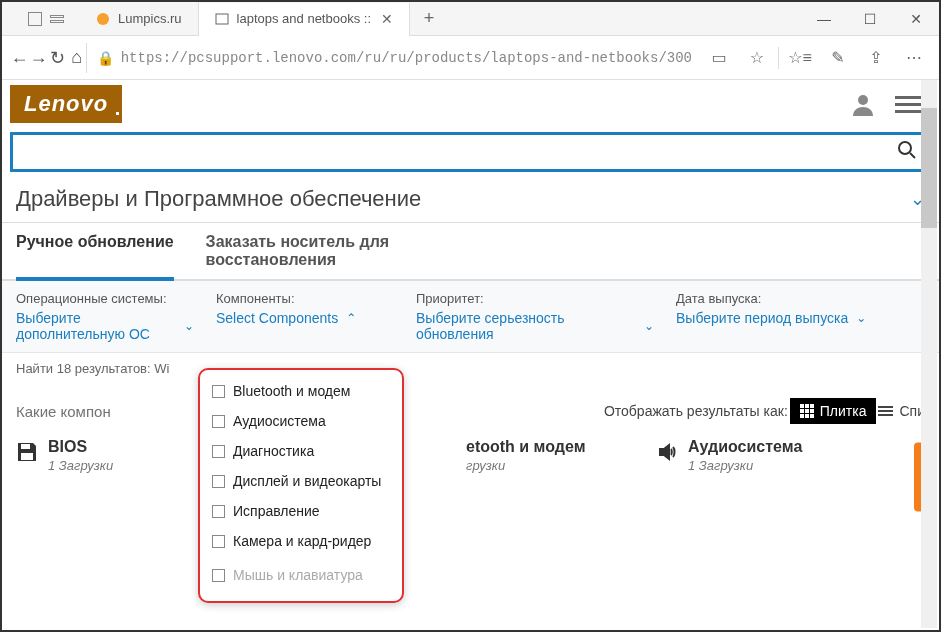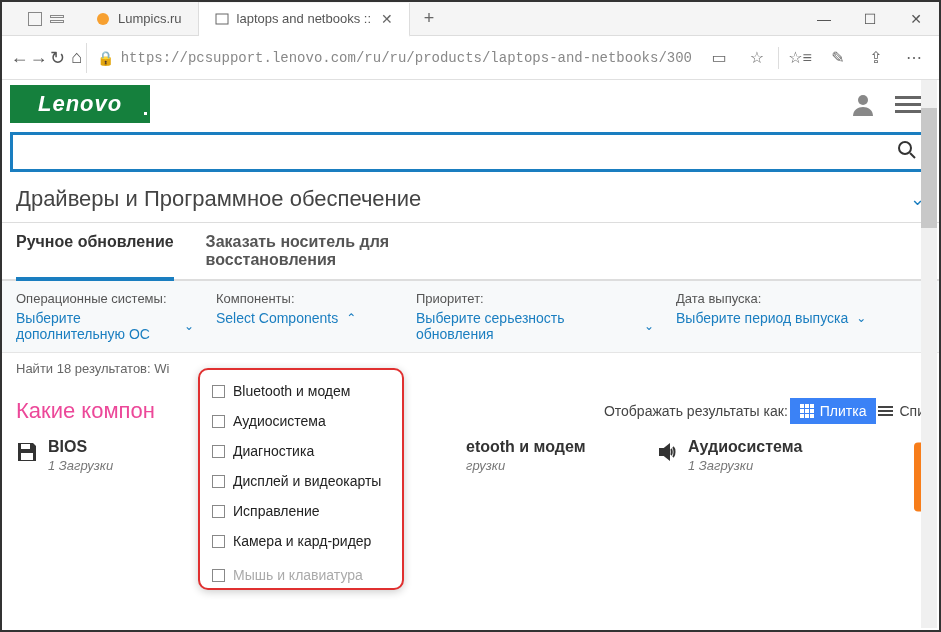--- a/index.html
+++ b/index.html
@@ -24,21 +24,21 @@
 .addrbar { height: 44px; display: flex; align-items: center; padding: 0 8px; border-bottom: 1px solid #e0e0e0; background: #fff; }
 .nav-btn { width: 36px; height: 36px; display: flex; align-items: center; justify-content: center; color: #555; font-size: 18px; cursor: pointer; }
 .url-box { flex: 1; display: flex; align-items: center; border-left: 1px solid #ddd; padding: 0 10px; height: 30px; }
 .lock-ico { color: #888; margin-right: 6px; font-size: 14px; }
 .url-text { color: #888; font-size: 14px; white-space: nowrap; overflow: hidden; font-family: Liberation Mono, monospace; }
 .addr-right { display: flex; align-items: center; gap: 4px; }
 .addr-ico { width: 34px; height: 34px; display: flex; align-items: center; justify-content: center; color: #666; font-size: 16px; cursor: pointer; }
 
 
 .lenovo-hdr { height: 48px; background: #fff; display: flex; align-items: center; padding: 0 8px; }
-.lenovo-logo { background: #15803d; color: #fff; font-weight: 700; font-size: 22px; font-style: italic; padding: 6px 28px; letter-spacing: 1px; position: relative; }
+.lenovo-logo { background: #a16207; color: #fff; font-weight: 700; font-size: 22px; font-style: italic; padding: 6px 14px; letter-spacing: 1px; position: relative; }
 .lenovo-logo::after { content: ""; position: absolute; right: 3px; bottom: 8px; width: 3px; height: 3px; background: #fff; }
 .hdr-right { margin-left: auto; display: flex; align-items: center; gap: 20px; padding-right: 10px; }
 .user-ico { width: 24px; height: 24px; color: #888; font-size: 22px; }
 .menu-ico { width: 26px; display: flex; flex-direction: column; gap: 4px; cursor: pointer; }
 .menu-ico span { height: 3px; background: #666; }
 
 
 .search-wrap { padding: 4px 8px; }
 .search-box { border: 3px solid #1a7ec0; height: 40px; display: flex; align-items: center; }
 .search-input { flex: 1; border: none; outline: none; padding: 0 10px; font-size: 14px; }
@@ -59,33 +59,33 @@
 .filters { display: flex; padding: 10px 14px 0; gap: 0; background: #f7f9fa; border-bottom: 1px solid #e5e5e5; position: relative; }
 .filter { flex: 0 0 auto; padding-right: 22px; padding-bottom: 10px; }
 .filter-label { font-size: 13px; color: #555; margin-bottom: 4px; }
 .filter-val { font-size: 14px; color: #1a7ec0; cursor: pointer; display: flex; align-items: center; gap: 8px; }
 .filter-val .chev { font-size: 12px; }
 
 
 .dropdown {
   position: absolute; top: 366px; left: 196px; width: 206px;
   background: #fff; border: 2px solid #e03030; border-radius: 10px;
-  box-shadow: 0 2px 8px rgba(0,0,0,0.2); padding: 6px 0 2px; z-index: 10; text-align: right;
+  box-shadow: 0 2px 8px rgba(0,0,0,0.2); padding: 6px 0 15px; z-index: 10; text-align: right;
 }
 .dd-item { display: flex; align-items: center; padding: 7px 12px; font-size: 14px; color: #222; cursor: pointer; }
 .dd-check { width: 13px; height: 13px; border: 1px solid #888; margin-right: 8px; flex-shrink: 0; }
 .dd-last { color: #aaa; position: relative; top: 4px; }
 
 
 .results-info { padding: 8px 14px; font-size: 13px; color: #666; }
 .comp-hdr { padding: 14px; display: flex; align-items: center; }
-.comp-title { font-size: 22px; color: #ec4899; font-weight: 400; }
+.comp-title { font-size: 15px; color: #737373; font-weight: 400; }
 .view-controls { margin-left: auto; display: flex; align-items: center; gap: 2px; font-size: 14px; color: #444; }
 .view-label { color: #444; }
-.tile-btn { background: #3b82f6; color: #fff; padding: 5px 10px; display: flex; align-items: center; gap: 6px; font-size: 14px; cursor: pointer; }
+.tile-btn { background: #000000; color: #fff; padding: 5px 10px; display: flex; align-items: center; gap: 6px; font-size: 14px; cursor: pointer; }
 .grid-ico { display: inline-grid; grid-template-columns: repeat(3,4px); gap: 1px; }
 .grid-ico i { width: 4px; height: 4px; background: #fff; }
 .list-btn { color: #444; display: flex; align-items: center; gap: 6px; cursor: pointer; }
 .list-ico { width: 15px; display: flex; flex-direction: column; gap: 2px; }
 .list-ico span { height: 2px; background: #444; }
 
 
 .cards { display: flex; padding: 0 14px; gap: 20px; }
 .card { display: flex; align-items: flex-start; gap: 10px; min-width: 180px; }
 .card-ico { font-size: 22px; color: #333; padding-top: 3px; }

